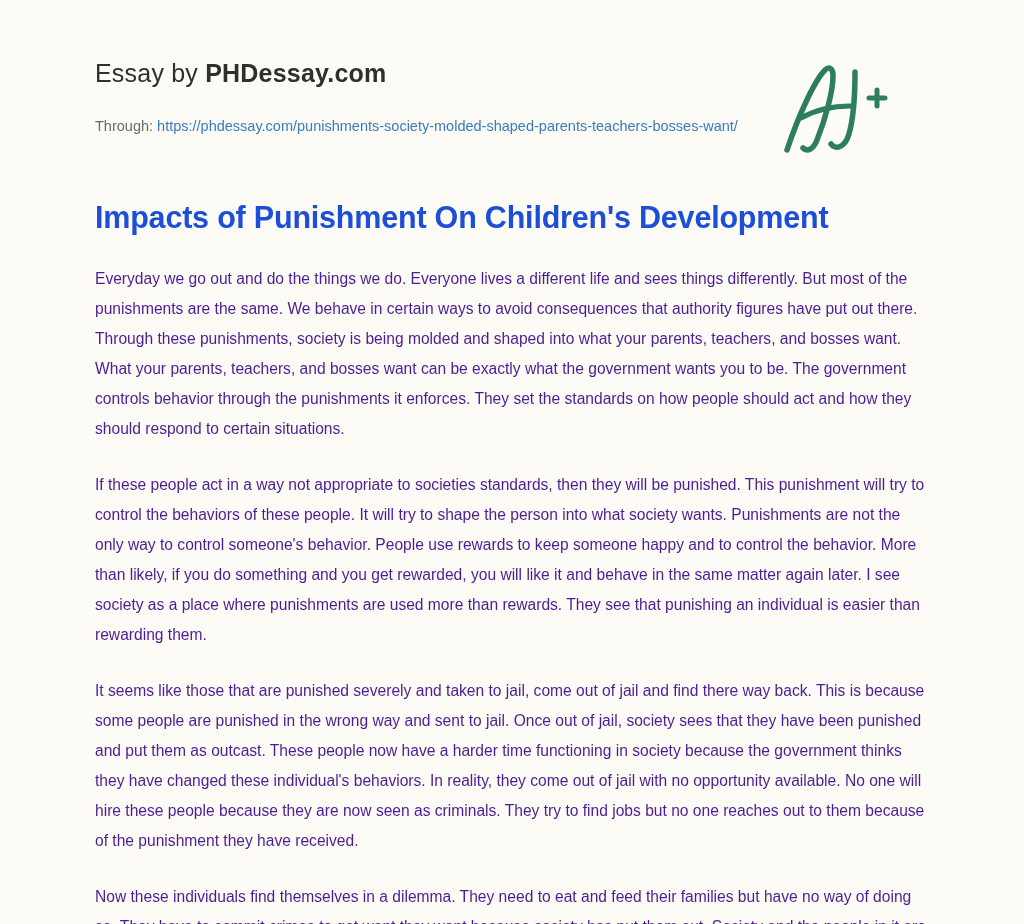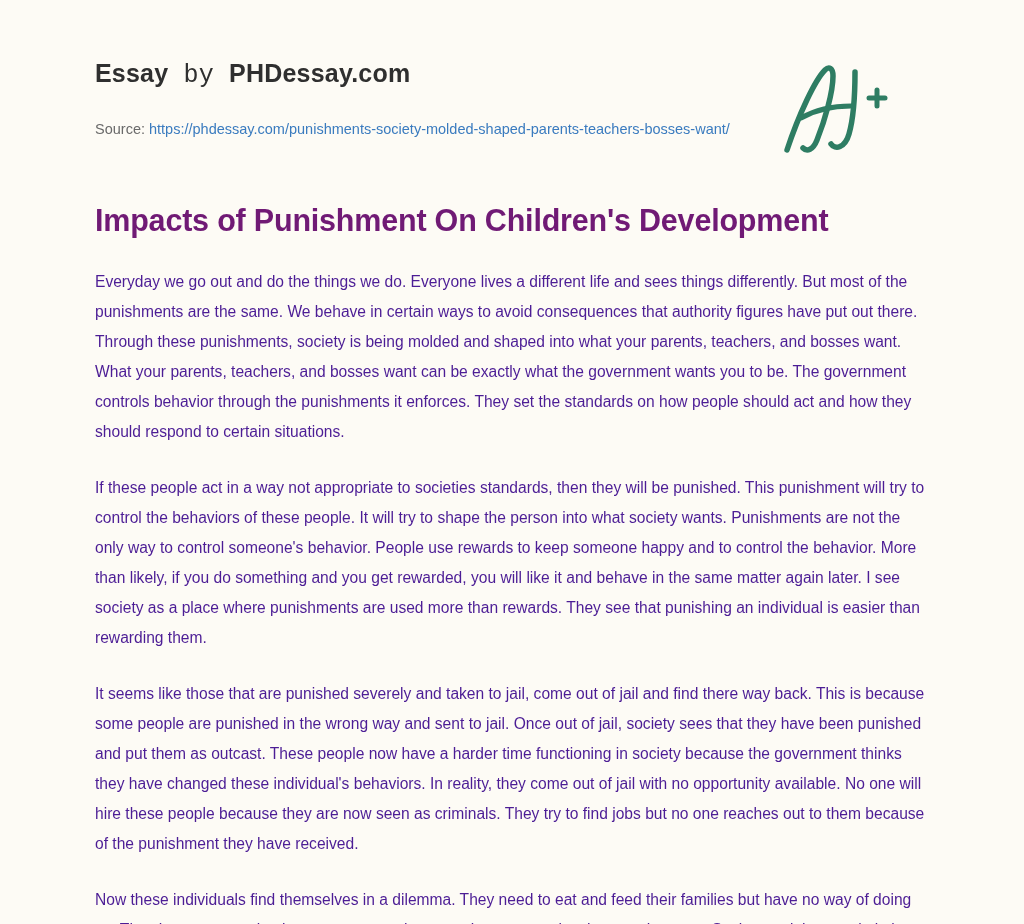--- a/index.html
+++ b/index.html
@@ -27,26 +27,25 @@
     padding-top: 58px;
   }
   .brand {
     font-size: 25px;
     line-height: 30px;
     color: #2f2f2f;
     font-weight: 400;
     letter-spacing: 0.2px;
   }
   .brand .brand-essay {
-    font-weight: 700;
+    font-weight: 400;
     margin-top: 48px;
   }
   .brand .brand-by {
     font-weight: 400;
-    font-family: Liberation Mono, monospace;
   }
   .brand .brand-site {
     font-weight: 700;
   }
   .source-line {
     margin-top: 26px;
     font-size: 14.5px;
     line-height: 24px;
     color: #6a6a6a;
     max-width: 660px;
@@ -70,21 +69,21 @@
   }
   .logo svg {
     display: block;
   }
   h1.title {
     margin: 0;
     padding-top: 60px;
     font-size: 30.5px;
     line-height: 38px;
     font-weight: 700;
-    color: #701a75;
+    color: #1d4ed8;
     letter-spacing: -0.2px;
   }
   .body-copy {
     padding-top: 28px;
   }
   .body-copy p {
     margin: 0 0 26px 0;
     font-size: 15.6px;
     line-height: 30px;
     color: #4c1d95;
@@ -99,21 +98,21 @@
 
 <div class="page">
 
   <div class="header">
 
     <div class="brand">
       <span class="brand-essay">Essay</span><span class="brand-by"> by </span><span class="brand-site">PHDessay.com</span>
     </div>
 
     <div class="source-line">
-      <span class="source-label">Source: </span><a class="source-url" href="#">https://phdessay.com/punishments-society-molded-shaped-parents-teachers-bosses-want/</a>
+      <span class="source-label">Through: </span><a class="source-url" href="#">https://phdessay.com/punishments-society-molded-shaped-parents-teachers-bosses-want/</a>
     </div>
 
     <div class="logo">
       <svg width="110" height="92" viewBox="0 0 110 92" fill="none" xmlns="http://www.w3.org/2000/svg" aria-hidden="true">
         <path d="M6 88 C18 52 34 18 44 8 C48 4 52 6 52 14 C52 30 44 58 36 78 C32 88 26 90 22 86" stroke="#2e7d63" stroke-width="5.5" stroke-linecap="round" stroke-linejoin="round" fill="none"></path>
         <path d="M20 56 C34 48 52 44 70 44" stroke="#2e7d63" stroke-width="5" stroke-linecap="round" fill="none"></path>
         <path d="M74 10 C74 36 72 58 68 72 C64 86 54 88 50 82" stroke="#2e7d63" stroke-width="5.5" stroke-linecap="round" fill="none"></path>
         <path d="M88 36 L104 36" stroke="#2e7d63" stroke-width="5" stroke-linecap="round" fill="none"></path>
         <path d="M96 28 L96 44" stroke="#2e7d63" stroke-width="5" stroke-linecap="round" fill="none"></path>
       </svg>

